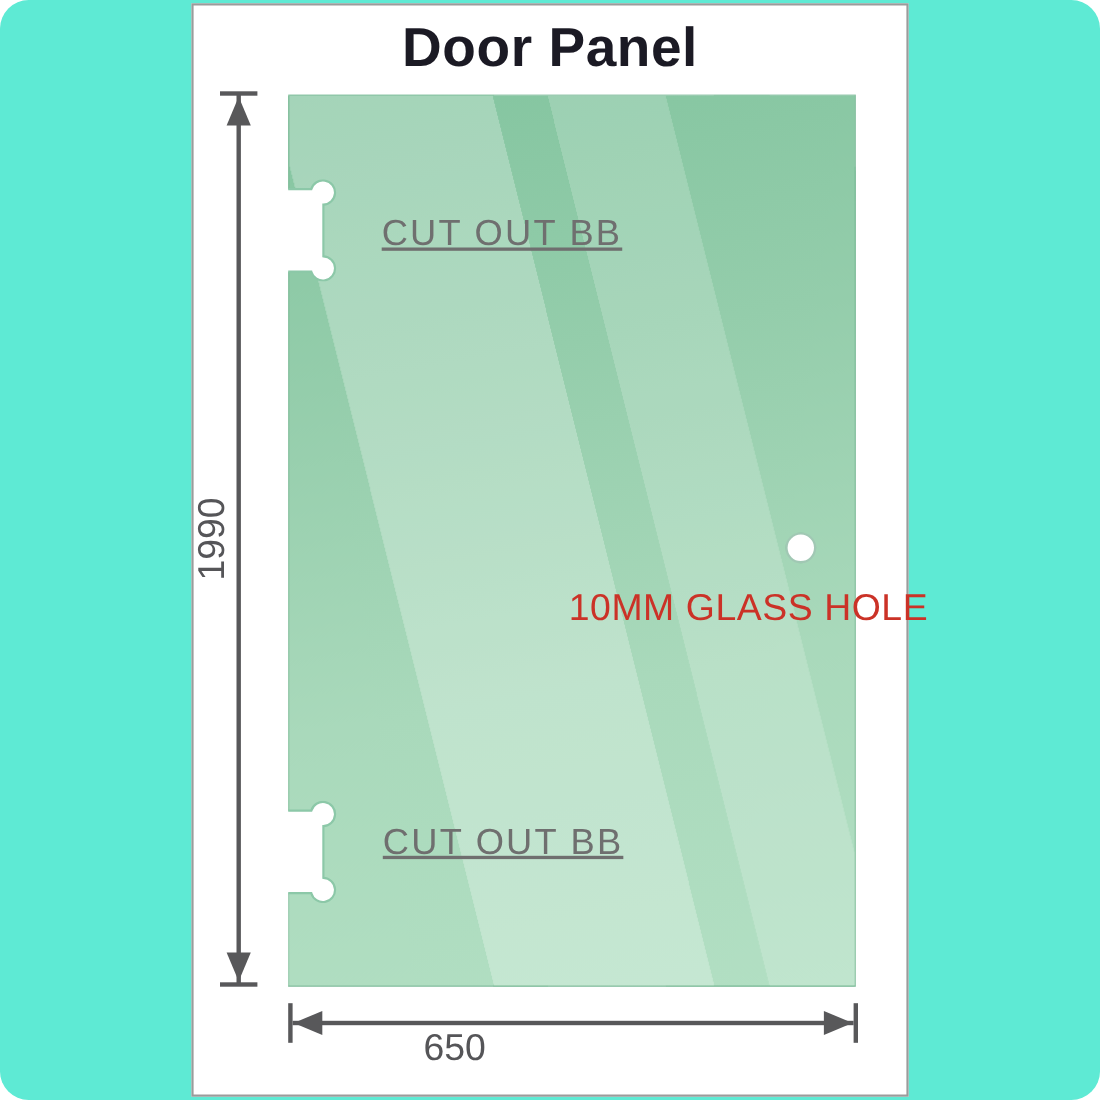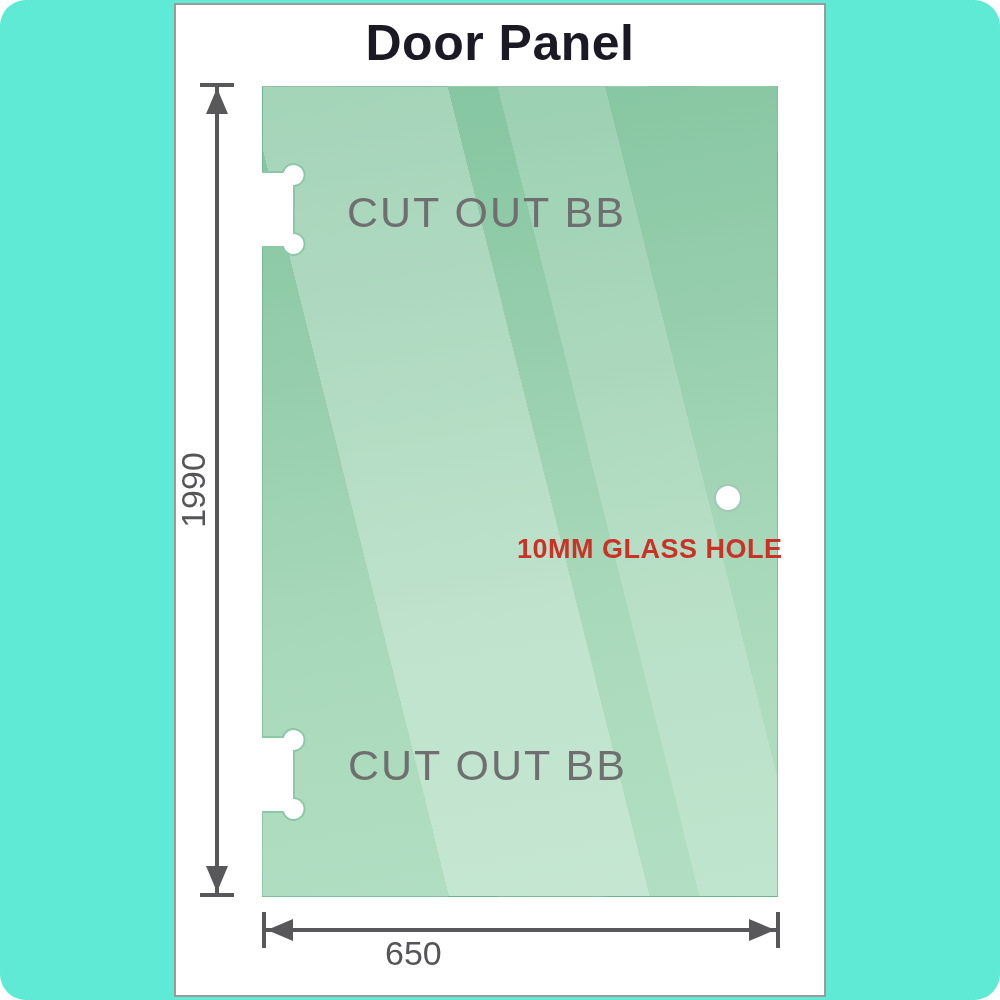--- a/index.html
+++ b/index.html
@@ -24,32 +24,32 @@
         rgba(255,255,255,0.26) 26%, rgba(255,255,255,0.26) 54%,
         rgba(255,255,255,0) 54%,  rgba(255,255,255,0) 61%,
         rgba(255,255,255,0.18) 61%, rgba(255,255,255,0.18) 76%,
         rgba(255,255,255,0) 76%),
       linear-gradient(170deg, #84c5a0 0%, #94cdab 30%, #a9d9bb 65%, #b2dfc3 100%);
   }
   .cutout-svg{position:absolute;left:261px;width:46px;height:93px;}
   .cutout-top{top:163px;}
   .cutout-bottom{top:728px;}
   .cutout-label{
-    position:absolute;font-size:43px;letter-spacing:2px;color:#6f6f6f;
-    white-space:nowrap;line-height:34px;
+    position:absolute;font-size:33px;letter-spacing:2px;color:#6f6f6f;
+    white-space:nowrap;line-height:34px;text-decoration:underline;
   }
   .cutout-label-top{left:347px;top:195px;}
   .cutout-label-bottom{left:348px;top:748px;}
   .glass-hole{
     position:absolute;left:714px;top:484px;width:24px;height:24px;
     border-radius:50%;background:#ffffff;border:2px solid rgba(110,170,140,0.65);
     box-sizing:content-box;
   }
   .hole-label{
-    position:absolute;left:517px;top:534px;font-size:27px;font-weight:700;
+    position:absolute;left:517px;top:534px;font-size:34px;font-weight:400;
     color:#cb3227;white-space:nowrap;letter-spacing:0.5px;
   }
   .dim{position:absolute;background:#58585a;}
   
   .vdim-line{left:215px;top:86px;width:4px;height:808px;}
   .vdim-cap-top{left:200px;top:83px;width:34px;height:4px;}
   .vdim-cap-bottom{left:200px;top:893px;width:34px;height:4px;}
   .tri{position:absolute;width:0;height:0;}
   .tri-up{
     left:206px;top:88px;

